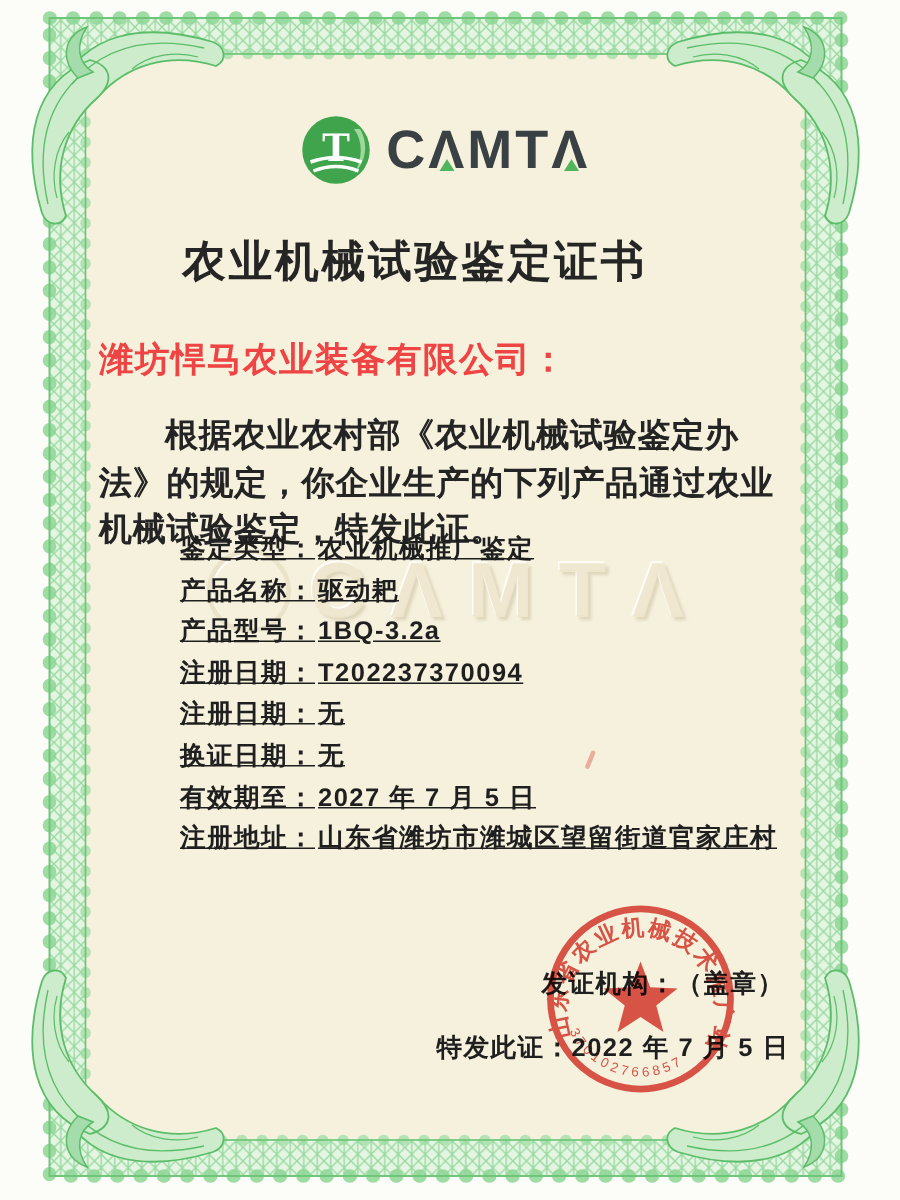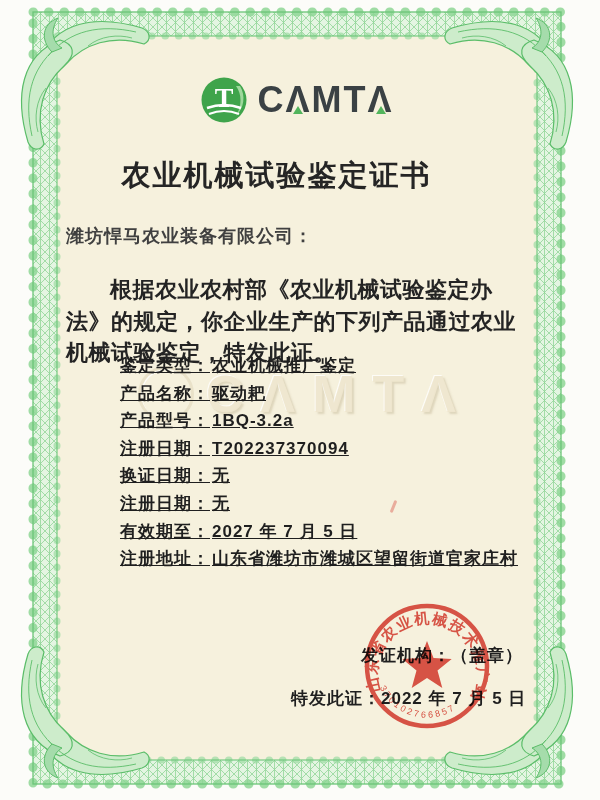--- a/index.html
+++ b/index.html
@@ -43,21 +43,21 @@
   }
 
   .title {
     position:absolute; left:33px; top:160px; width:487px;
     text-align:center; font-family:"Liberation Serif","DejaVu Serif",serif;
     font-size:29px; font-weight:bold; letter-spacing:2px; color:#252525; line-height:1.1;
   }
 
   .recipient {
     position:absolute; left:66px; top:224px;
-    font-size:18px; font-weight:bold; letter-spacing:1px; color:#404040;
+    font-size:23px; font-weight:bold; letter-spacing:1px; color:#ef4444;
   }
   .body-text {
     position:absolute; left:66px; top:274px; width:468px;
     font-size:22px; font-weight:bold; line-height:31.5px;
     text-indent:2em; letter-spacing:0.5px; color:#242424;
   }
 
   
   .fields { position:absolute; left:120px; top:352px; }
   .field-row { height:27.6px; line-height:27.6px; font-size:17px; font-weight:bold; letter-spacing:1px; white-space:nowrap;text-decoration:underline; }
@@ -148,24 +148,24 @@
     <div class="field-row">
       <span class="field-label">产品名称：</span><span class="field-value">驱动耙</span>
     </div>
     <div class="field-row">
       <span class="field-label">产品型号：</span><span class="field-value">1BQ-3.2a</span>
     </div>
     <div class="field-row">
       <span class="field-label">注册日期：</span><span class="field-value">T202237370094</span>
     </div>
     <div class="field-row">
-      <span class="field-label">换证日期：</span><span class="field-value">无</span>
+      <span class="field-label">注册日期：</span><span class="field-value">无</span>
     </div>
     <div class="field-row">
-      <span class="field-label">注册日期：</span><span class="field-value">无</span>
+      <span class="field-label">换证日期：</span><span class="field-value">无</span>
     </div>
     <div class="field-row">
       <span class="field-label">有效期至：</span><span class="field-value">2027 年 7 月 5 日</span>
     </div>
     <div class="field-row">
       <span class="field-label">注册地址：</span><span class="field-value">山东省潍坊市潍城区望留街道官家庄村</span>
     </div>
   </div>
 
   <div class="issuer-line">发证机构：（盖章）</div>

